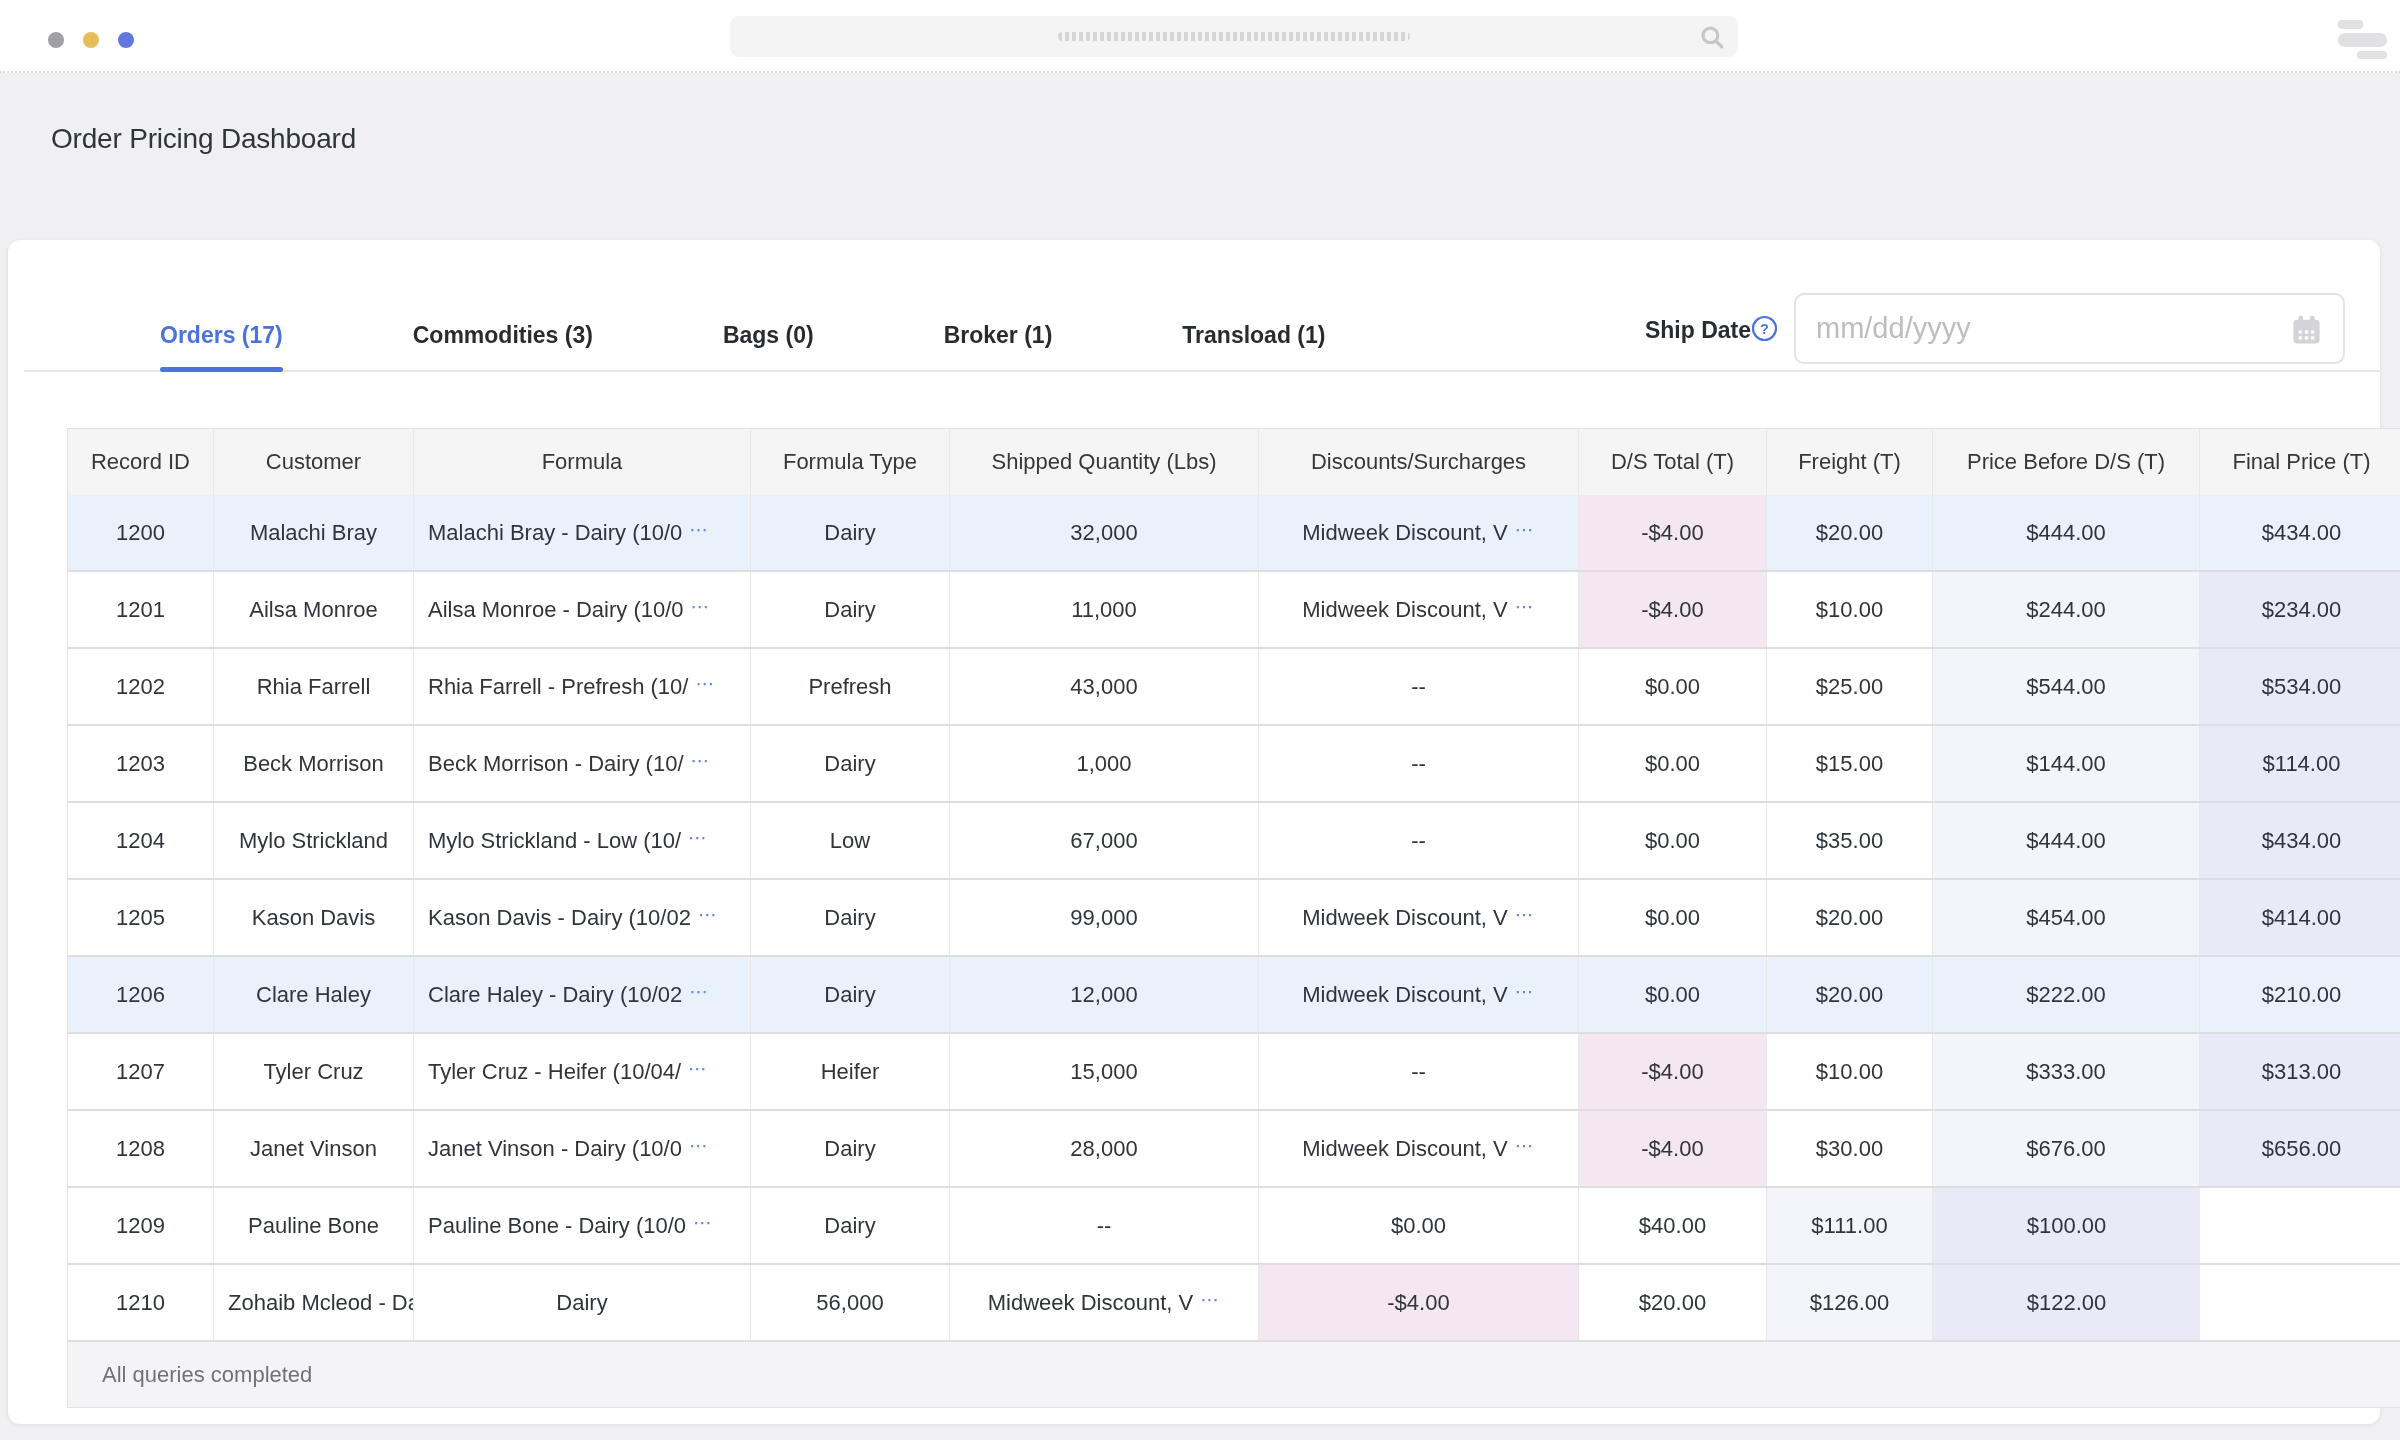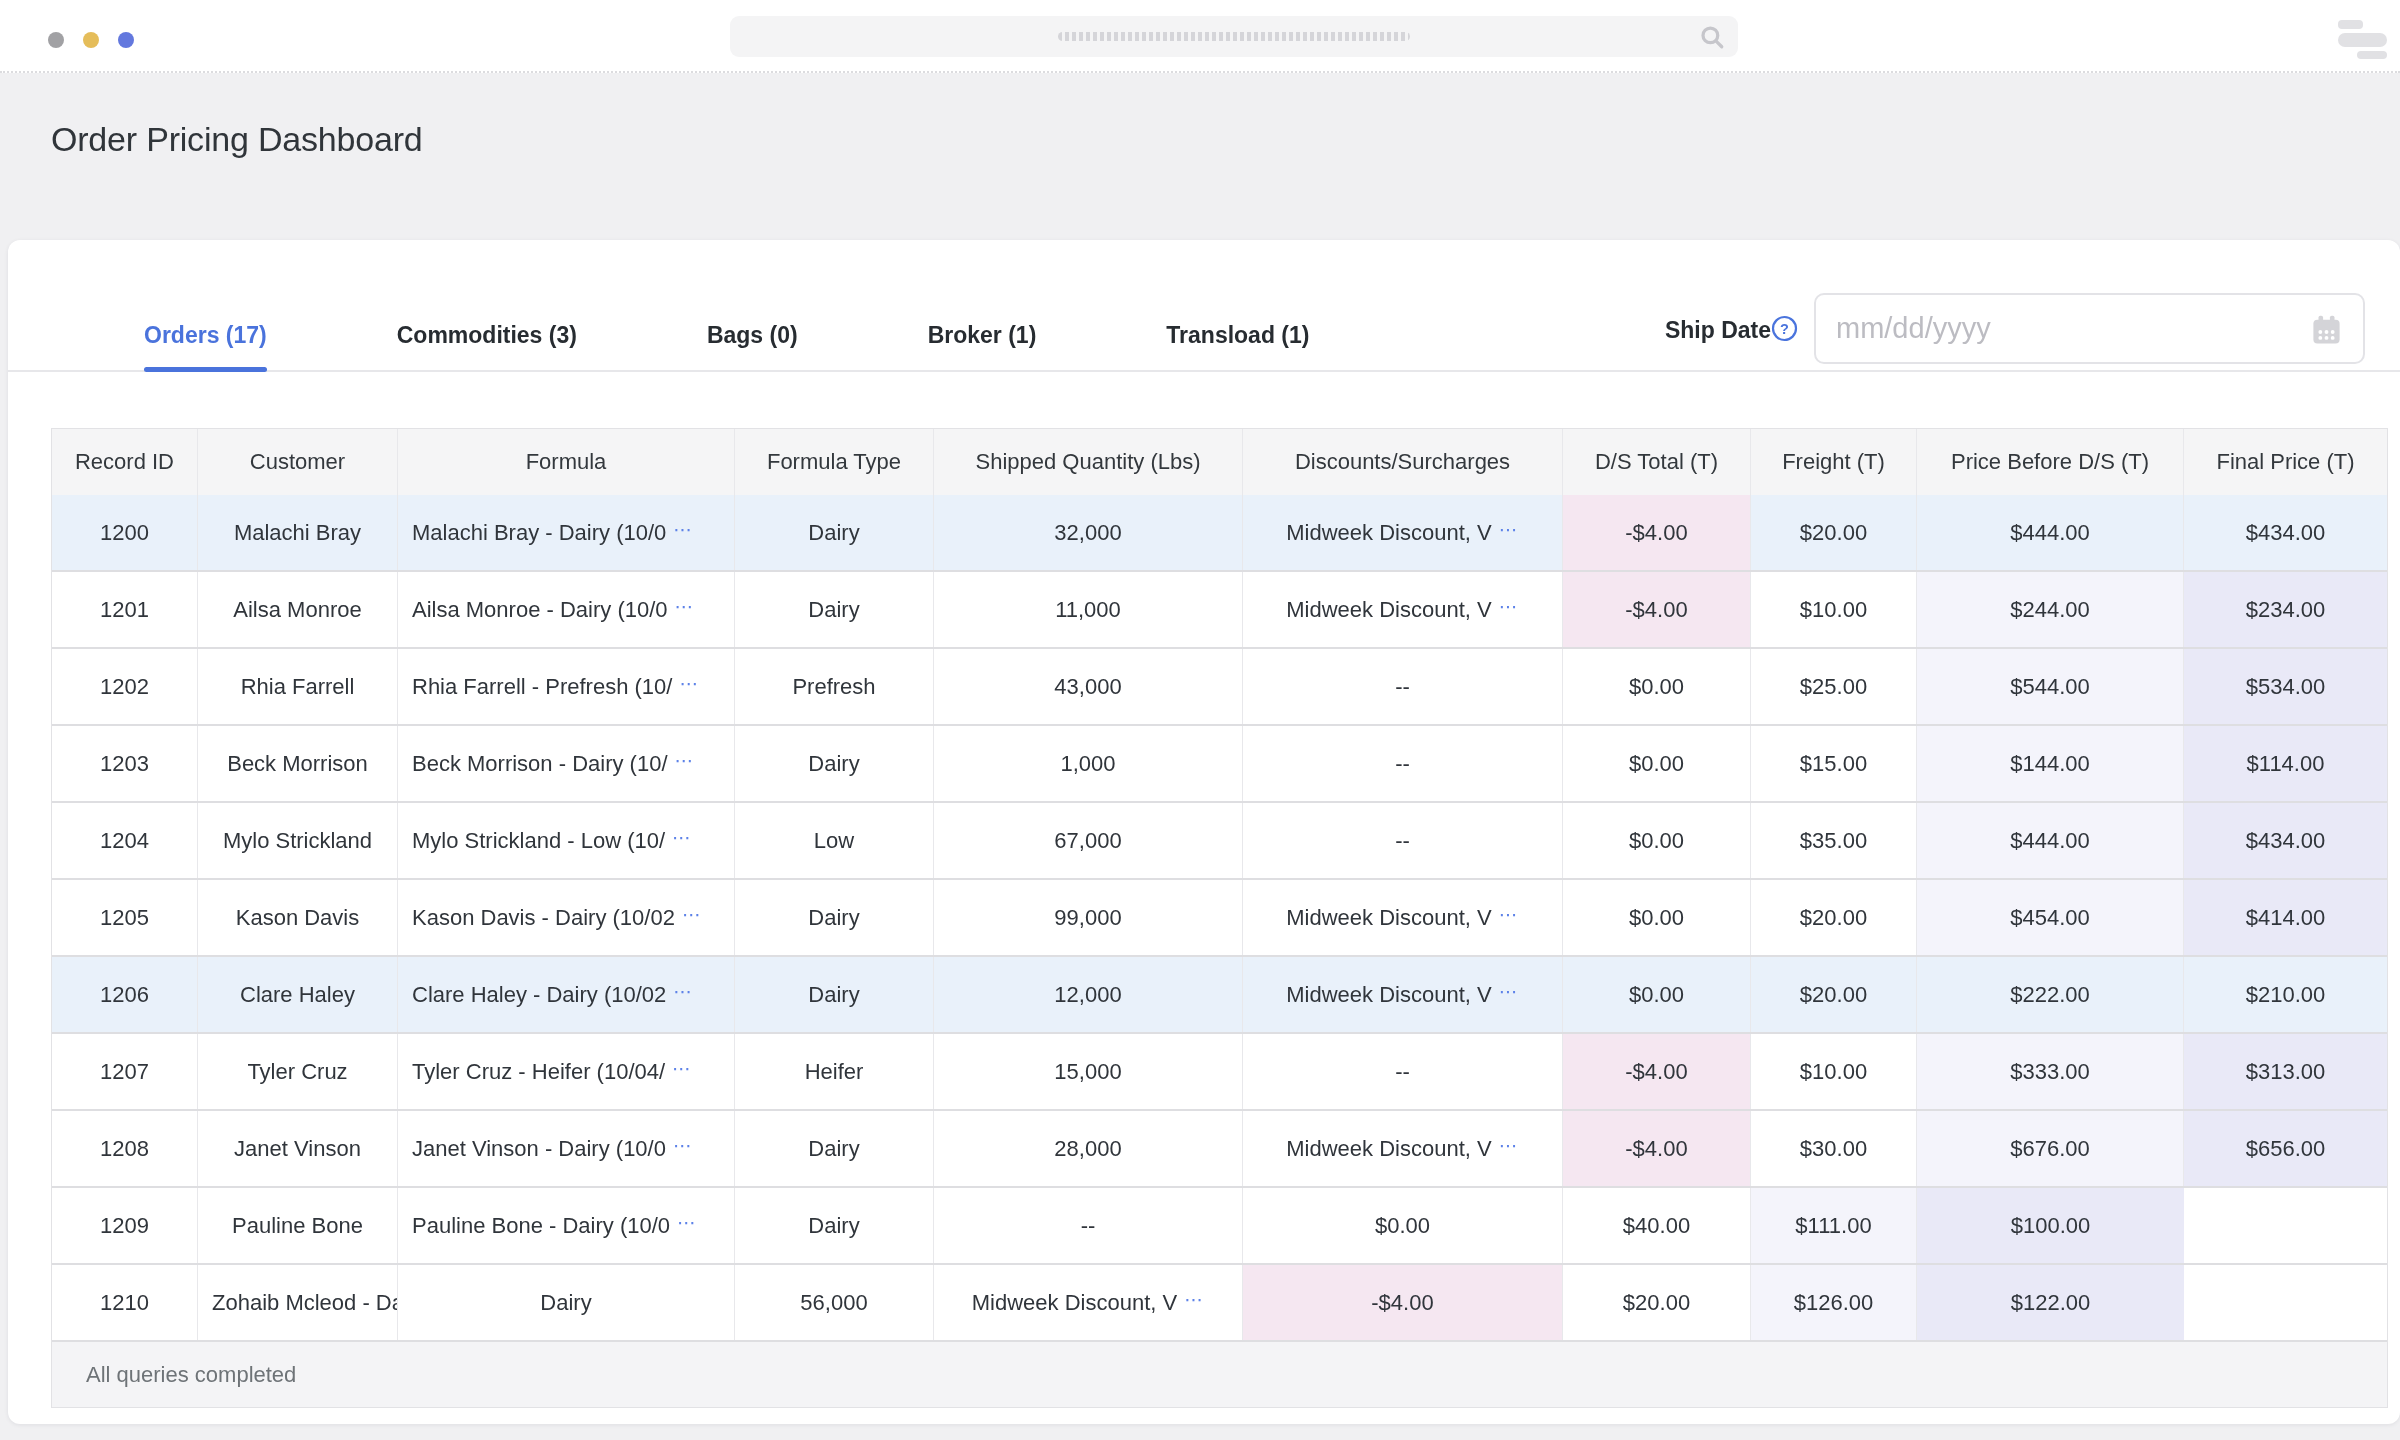--- a/index.html
+++ b/index.html
@@ -16,25 +16,25 @@
   .search-redacted { width:352px; height:9px; border-radius:5px;
     background-image:repeating-linear-gradient(90deg,#d5d5d9 0px,#d5d5d9 4px,rgba(0,0,0,0) 4px,rgba(0,0,0,0) 7px); }
   .search-mag { position:absolute; right:13px; top:8px; }
   .appmenu { position:absolute; right:10px; top:18px; width:52px; height:42px; }
   .appmenu i { position:absolute; display:block; background:#e1e1e4; }
   .appmenu .b1 { left:0; top:2px;  width:25px; height:9px;  border-radius:4px; }
   .appmenu .b2 { left:0; top:15px; width:49px; height:14px; border-radius:7px; }
   .appmenu .b3 { left:19px; top:33px; width:30px; height:8px; border-radius:4px; }
 
   
-  .pageTitle { margin:40px 0 0 51px; font-size:34px; line-height:52px;
+  .pageTitle { margin:40px 0 0 51px; font-size:28px; line-height:52px;
     font-weight:500; color:#30353a; letter-spacing:-0.2px; }
 
-  .card { margin:75px 0 0 8px; height:1184px; background:#ffffff;
-    border-radius:12px; box-shadow:0 1px 4px rgba(25,25,50,0.08); position:relative; }
+  .card { margin:75px 20px 0 8px; height:1184px; background:#ffffff;
+    border-radius:12px; box-shadow:0 1px 4px rgba(25,25,50,0.08); position:relative;padding-left:16px; }
 
   
   .tabbar { height:132px; display:flex; align-items:flex-end;
     padding:0 35px 0 43px; border-bottom:2px solid #e7e7ea; }
   .tabs { display:flex; gap:130px; padding:0 0 21px 93px; }
   .tab { font-size:23px; font-weight:600; color:#272c31; position:relative;
     white-space:nowrap; cursor:default; }
   .tab.active { color:#4a73dc; }
   .tab.active::after { content:""; position:absolute; left:0; right:0; bottom:-23px;
     height:5px; background:#4a73dc; border-radius:3px; }

